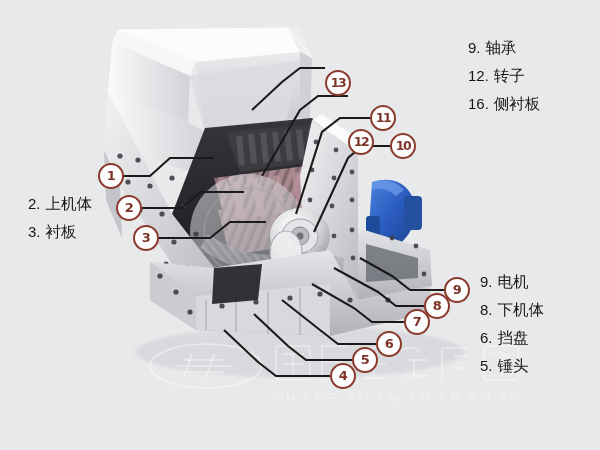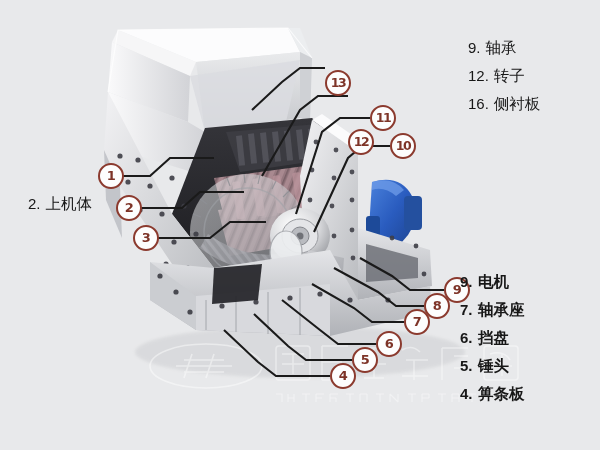--- a/index.html
+++ b/index.html
@@ -48,21 +48,21 @@
     color:#171717;
     font-size:15.5px;
     line-height:27px;
     white-space:nowrap;
     font-family:"DejaVu Sans","Liberation Sans",sans-serif;
   }
   .labelrow .num{font-family:"Liberation Sans",sans-serif;font-size:15px;}
 
   #labels-left{left:28px;top:190px;}
   #labels-topright{left:468px;top:34px;}
-  #labels-bottomright{left:460px;top:268px;font-weight:bold;}
+  #labels-bottomright{left:480px;top:268px;}
 
   
   .watermark{
     position:absolute;
     left:130px;top:332px;
     width:400px;height:86px;
     z-index:20;
     pointer-events:none;
     opacity:.5;
   }
@@ -389,20 +389,24 @@
   <div class="callout wide" style="left:390px; top:133px;">10</div>
   <div class="callout wide" style="left:370px; top:105px;">11</div>
   <div class="callout wide" style="left:348px; top:83px;margin-top:46px;">12</div>
   <div class="callout wide" style="left:325px; top:70px;">13</div>
 
   <div class="labelblock" id="labels-left">
     <div class="labelrow">
       <span class="num">2.</span>
       <span>上机体</span>
     </div>
+    <div class="labelrow">
+      <span class="num">3.</span>
+      <span>衬板</span>
+    </div>
   </div>
 
   <div class="labelblock" id="labels-topright">
     <div class="labelrow">
       <span class="num">9.</span>
       <span>轴承</span>
     </div>
     <div class="labelrow">
       <span class="num">12.</span>
       <span>转子</span>
@@ -412,30 +416,26 @@
       <span>侧衬板</span>
     </div>
   </div>
 
   <div class="labelblock" id="labels-bottomright">
     <div class="labelrow">
       <span class="num">9.</span>
       <span>电机</span>
     </div>
     <div class="labelrow">
-      <span class="num">7.</span>
-      <span>轴承座</span>
+      <span class="num">8.</span>
+      <span>下机体</span>
     </div>
     <div class="labelrow">
       <span class="num">6.</span>
       <span>挡盘</span>
     </div>
     <div class="labelrow">
       <span class="num">5.</span>
       <span>锤头</span>
     </div>
-    <div class="labelrow">
-      <span class="num">4.</span>
-      <span>箅条板</span>
-    </div>
   </div>
 
 </div>
 
 </body></html>

